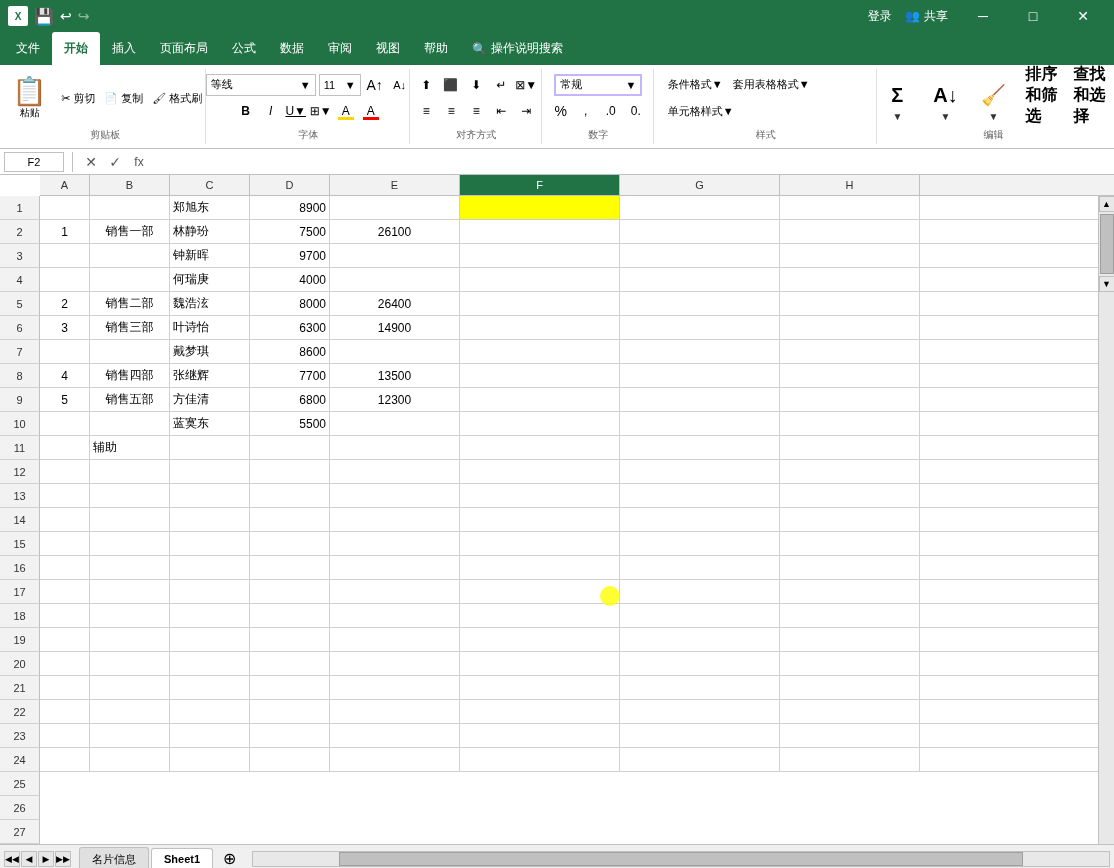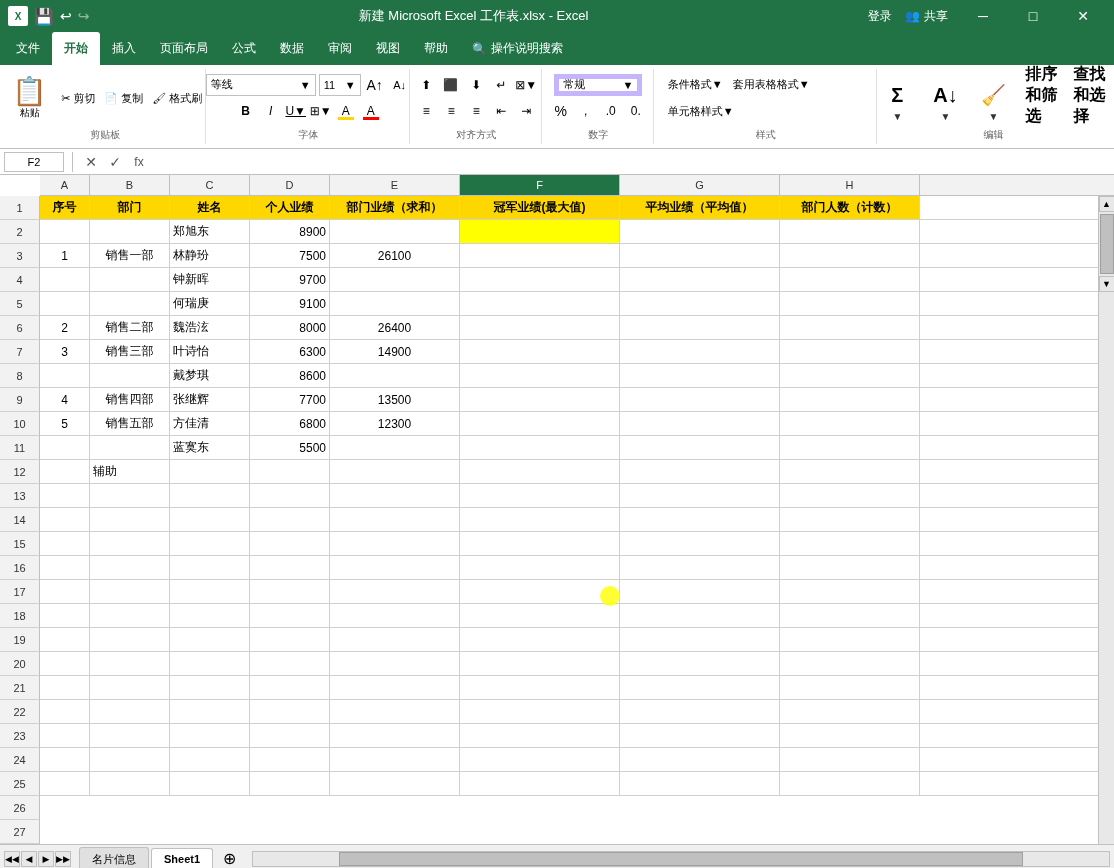--- a/index.html
+++ b/index.html
@@ -51,21 +51,21 @@
     .bold { font-weight: bold; }
     .italic { font-style: italic; }
     .underline { text-decoration: underline; }
     .color-btn { position: relative; }
     .color-bar { position: absolute; bottom: 1px; left: 2px; right: 2px; height: 3px; }
 
     
     .format-icon { width: 22px; height: 22px; display: flex; align-items: center; justify-content: center; cursor: pointer; border: 1px solid transparent; border-radius: 2px; }
 
     
-    .number-select { height: 22px; border: 5px solid #c4b5fd; font-size: 11px; width: 88px; padding: 0 4px; display: flex; align-items: center; justify-content: space-between; cursor: pointer; margin-bottom: 2px; }
+    .number-select { height: 22px; border: 2px solid #c4b5fd; font-size: 11px; width: 88px; padding: 0 4px; display: flex; align-items: center; justify-content: space-between; cursor: pointer; margin-bottom: 2px; }
 
     
     #formula-bar { display: flex; align-items: center; border-bottom: 1px solid #c0c0c0; height: 26px; padding: 0 4px; gap: 4px; background: white; }
     .cell-ref { width: 60px; border: 1px solid #c0c0c0; height: 20px; font-size: 11px; display: flex; align-items: center; justify-content: center; padding: 0 4px; }
     .formula-divider { width: 1px; height: 20px; background: #c0c0c0; margin: 0 4px; }
     .formula-btn { width: 20px; height: 20px; display: flex; align-items: center; justify-content: center; cursor: pointer; font-size: 14px; color: #555; }
     .formula-input { flex: 1; border: none; outline: none; font-size: 12px; height: 20px; }
 
     
     #spreadsheet { display: flex; flex-direction: column; flex: 1; overflow: hidden; }
@@ -124,21 +124,20 @@
 </head>
 <body>
 
 <div id="titlebar">
   <div class="title-left">
     <div class="qs-icon">X</div>
     <span style="font-size:16px; cursor:pointer;">💾</span>
     <span style="font-size:14px; cursor:pointer;">↩</span>
     <span style="font-size:14px; cursor:pointer; color:rgba(255,255,255,0.5);">↪</span>
   </div>
-  <div class="title-center">新建 Microsoft Excel 工作表.xlsx - Excel</div>
   <div class="title-right">
     <button class="login-btn">登录</button>
     <span style="font-size:12px; cursor:pointer; margin-right:8px;">👥 共享</span>
     <div class="win-btn">─</div>
     <div class="win-btn">□</div>
     <div class="win-btn close">✕</div>
   </div>
 </div>
 
 <div id="ribbon">
@@ -329,30 +328,20 @@
         <div class="row-number">22</div>
         <div class="row-number">23</div>
         <div class="row-number">24</div>
         <div class="row-number">25</div>
         <div class="row-number">26</div>
         <div class="row-number">27</div>
       </div>
 
       <div id="grid">
 
-        <div class="grid-row">
-          <div class="cell col-a header-cell">序号</div>
-          <div class="cell col-b header-cell">部门</div>
-          <div class="cell col-c header-cell">姓名</div>
-          <div class="cell col-d header-cell">个人业绩</div>
-          <div class="cell col-e header-cell">部门业绩（求和）</div>
-          <div class="cell col-f header-cell">冠军业绩(最大值)</div>
-          <div class="cell col-g header-cell">平均业绩（平均值）</div>
-          <div class="cell col-h header-cell">部门人数（计数）</div>
-        </div>
 
         <div class="grid-row">
           <div class="cell col-a"></div>
           <div class="cell col-b"></div>
           <div class="cell col-c">郑旭东</div>
           <div class="cell col-d right">8900</div>
           <div class="cell col-e"></div>
           <div class="cell col-f yellow"></div>
           <div class="cell col-g"></div>
           <div class="cell col-h"></div>
@@ -377,21 +366,21 @@
           <div class="cell col-e"></div>
           <div class="cell col-f"></div>
           <div class="cell col-g"></div>
           <div class="cell col-h"></div>
         </div>
 
         <div class="grid-row">
           <div class="cell col-a"></div>
           <div class="cell col-b"></div>
           <div class="cell col-c">何瑞庚</div>
-          <div class="cell col-d right">9100</div>
+          <div class="cell col-d right">4000</div>
           <div class="cell col-e"></div>
           <div class="cell col-f"></div>
           <div class="cell col-g"></div>
           <div class="cell col-h"></div>
         </div>
 
         <div class="grid-row">
           <div class="cell col-a center">2</div>
           <div class="cell col-b center">销售二部</div>
           <div class="cell col-c">魏浩泫</div>

